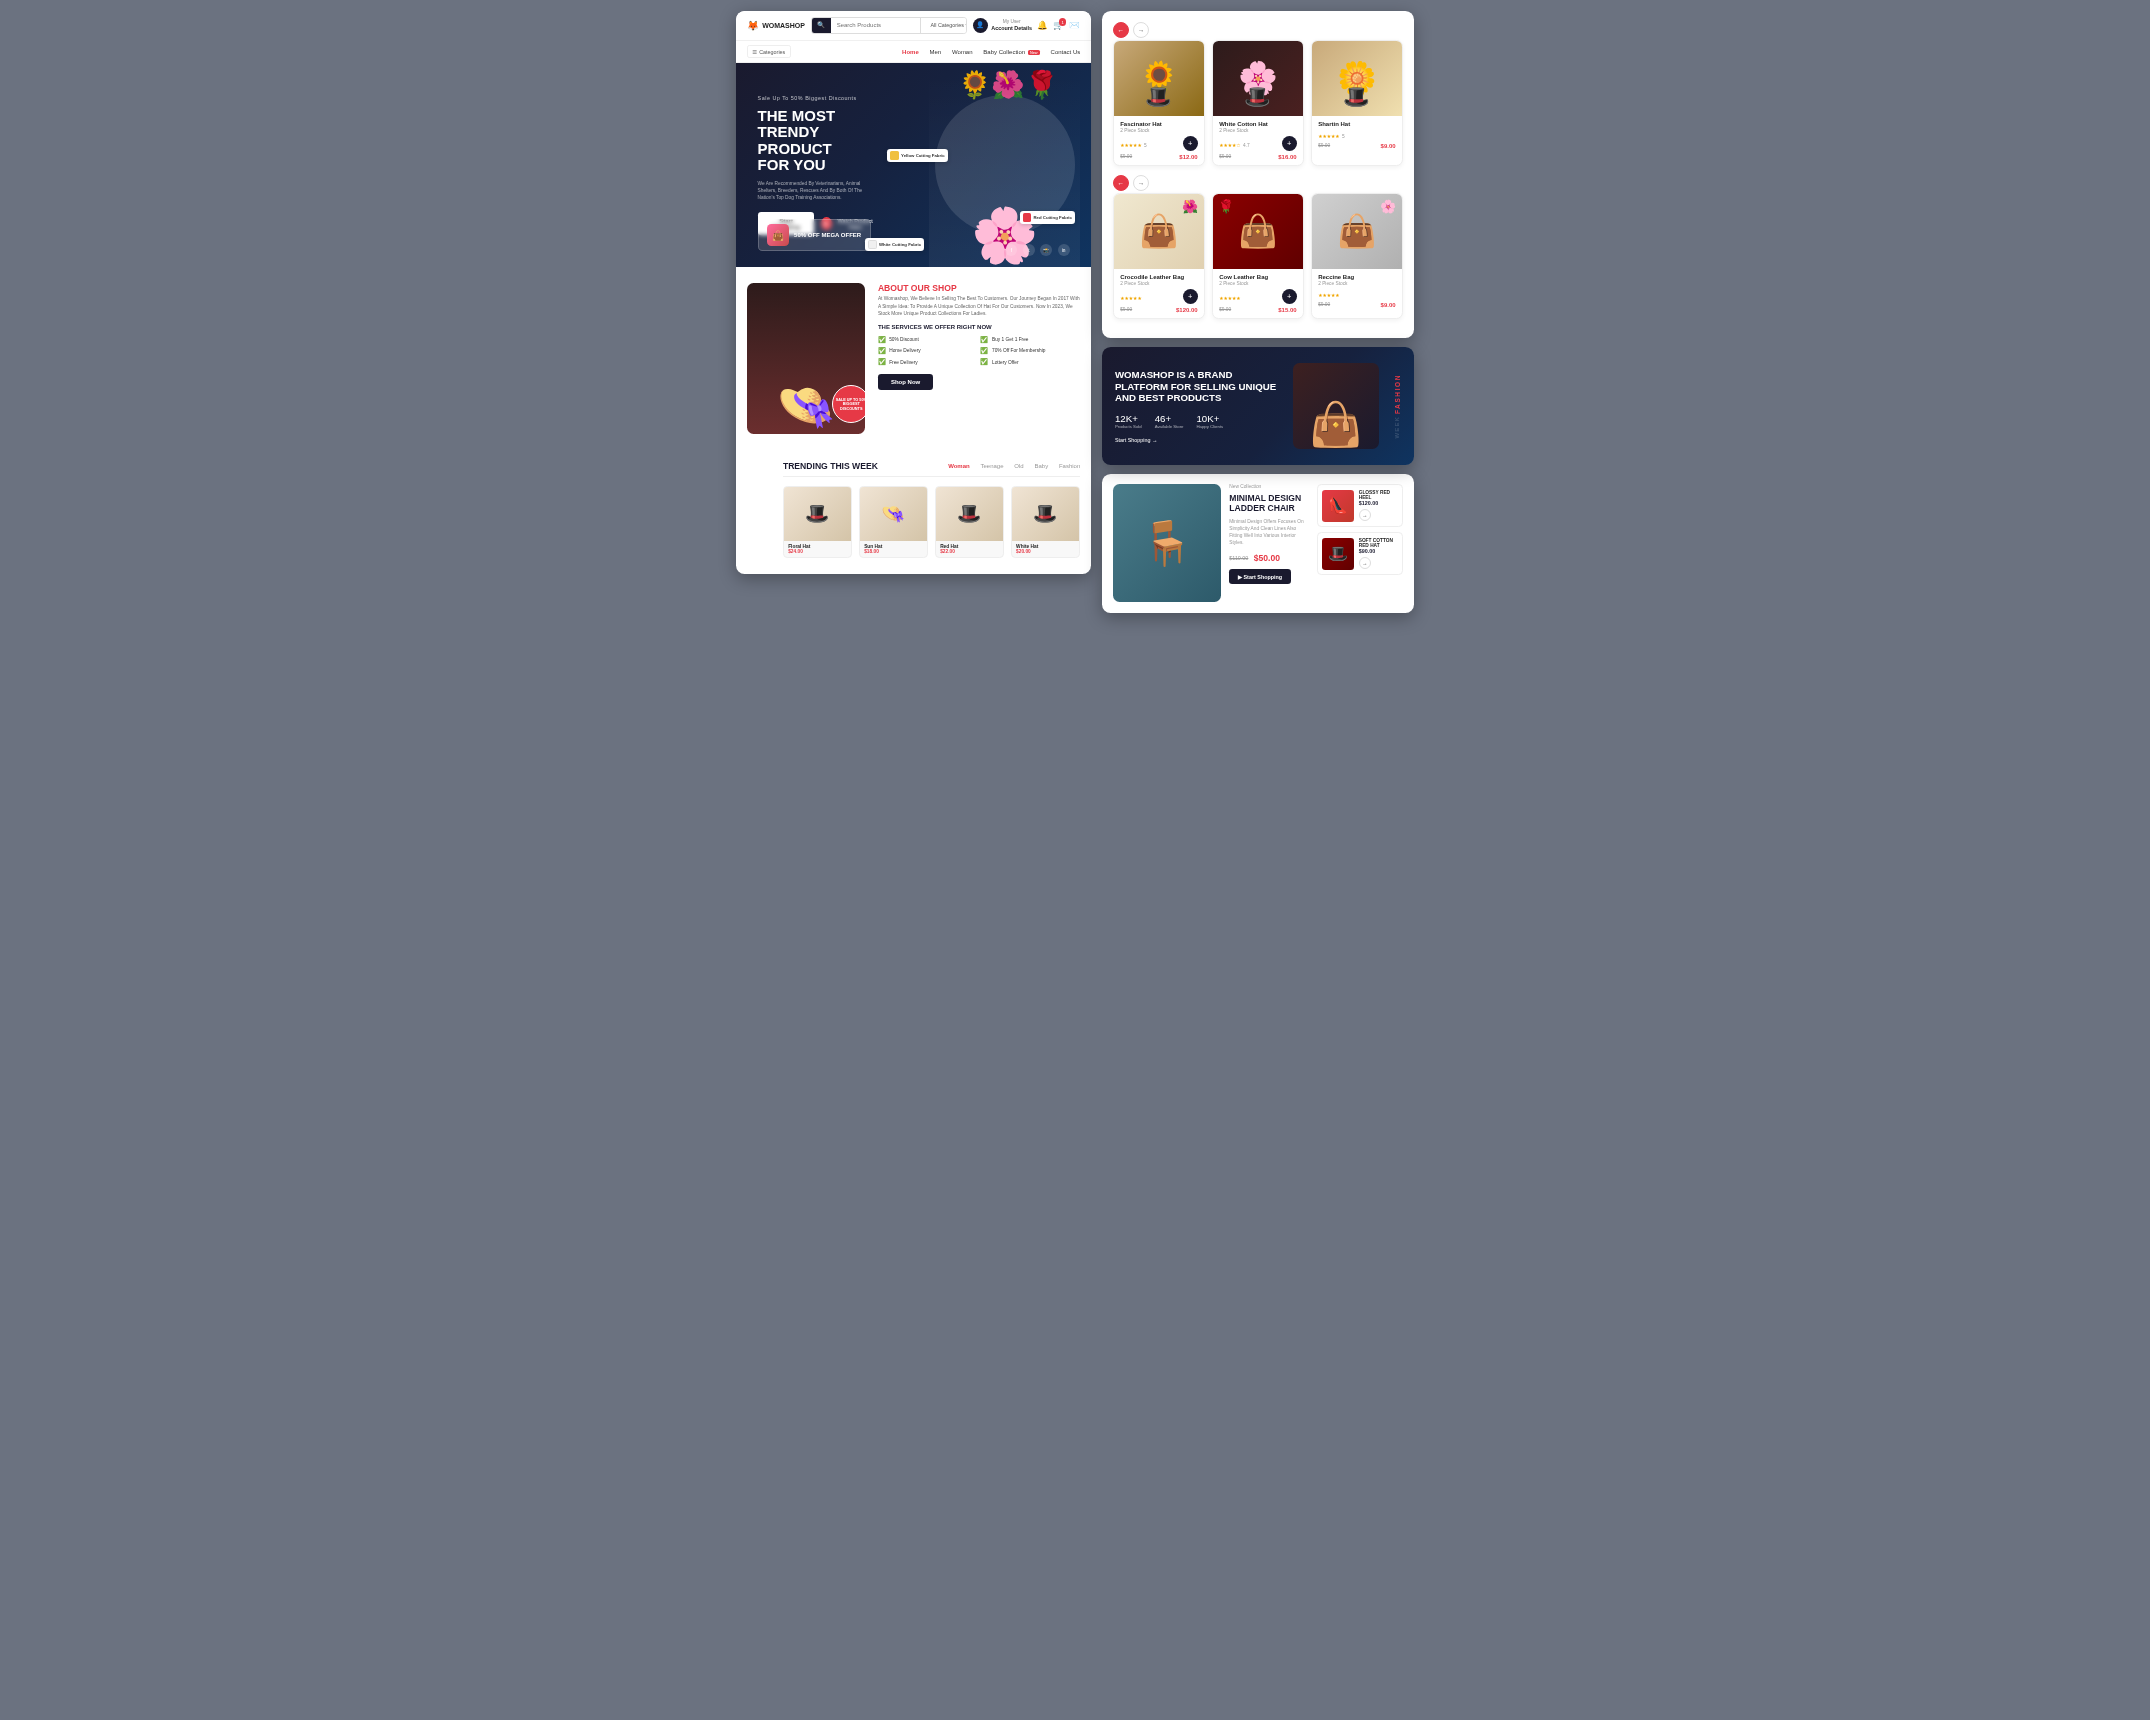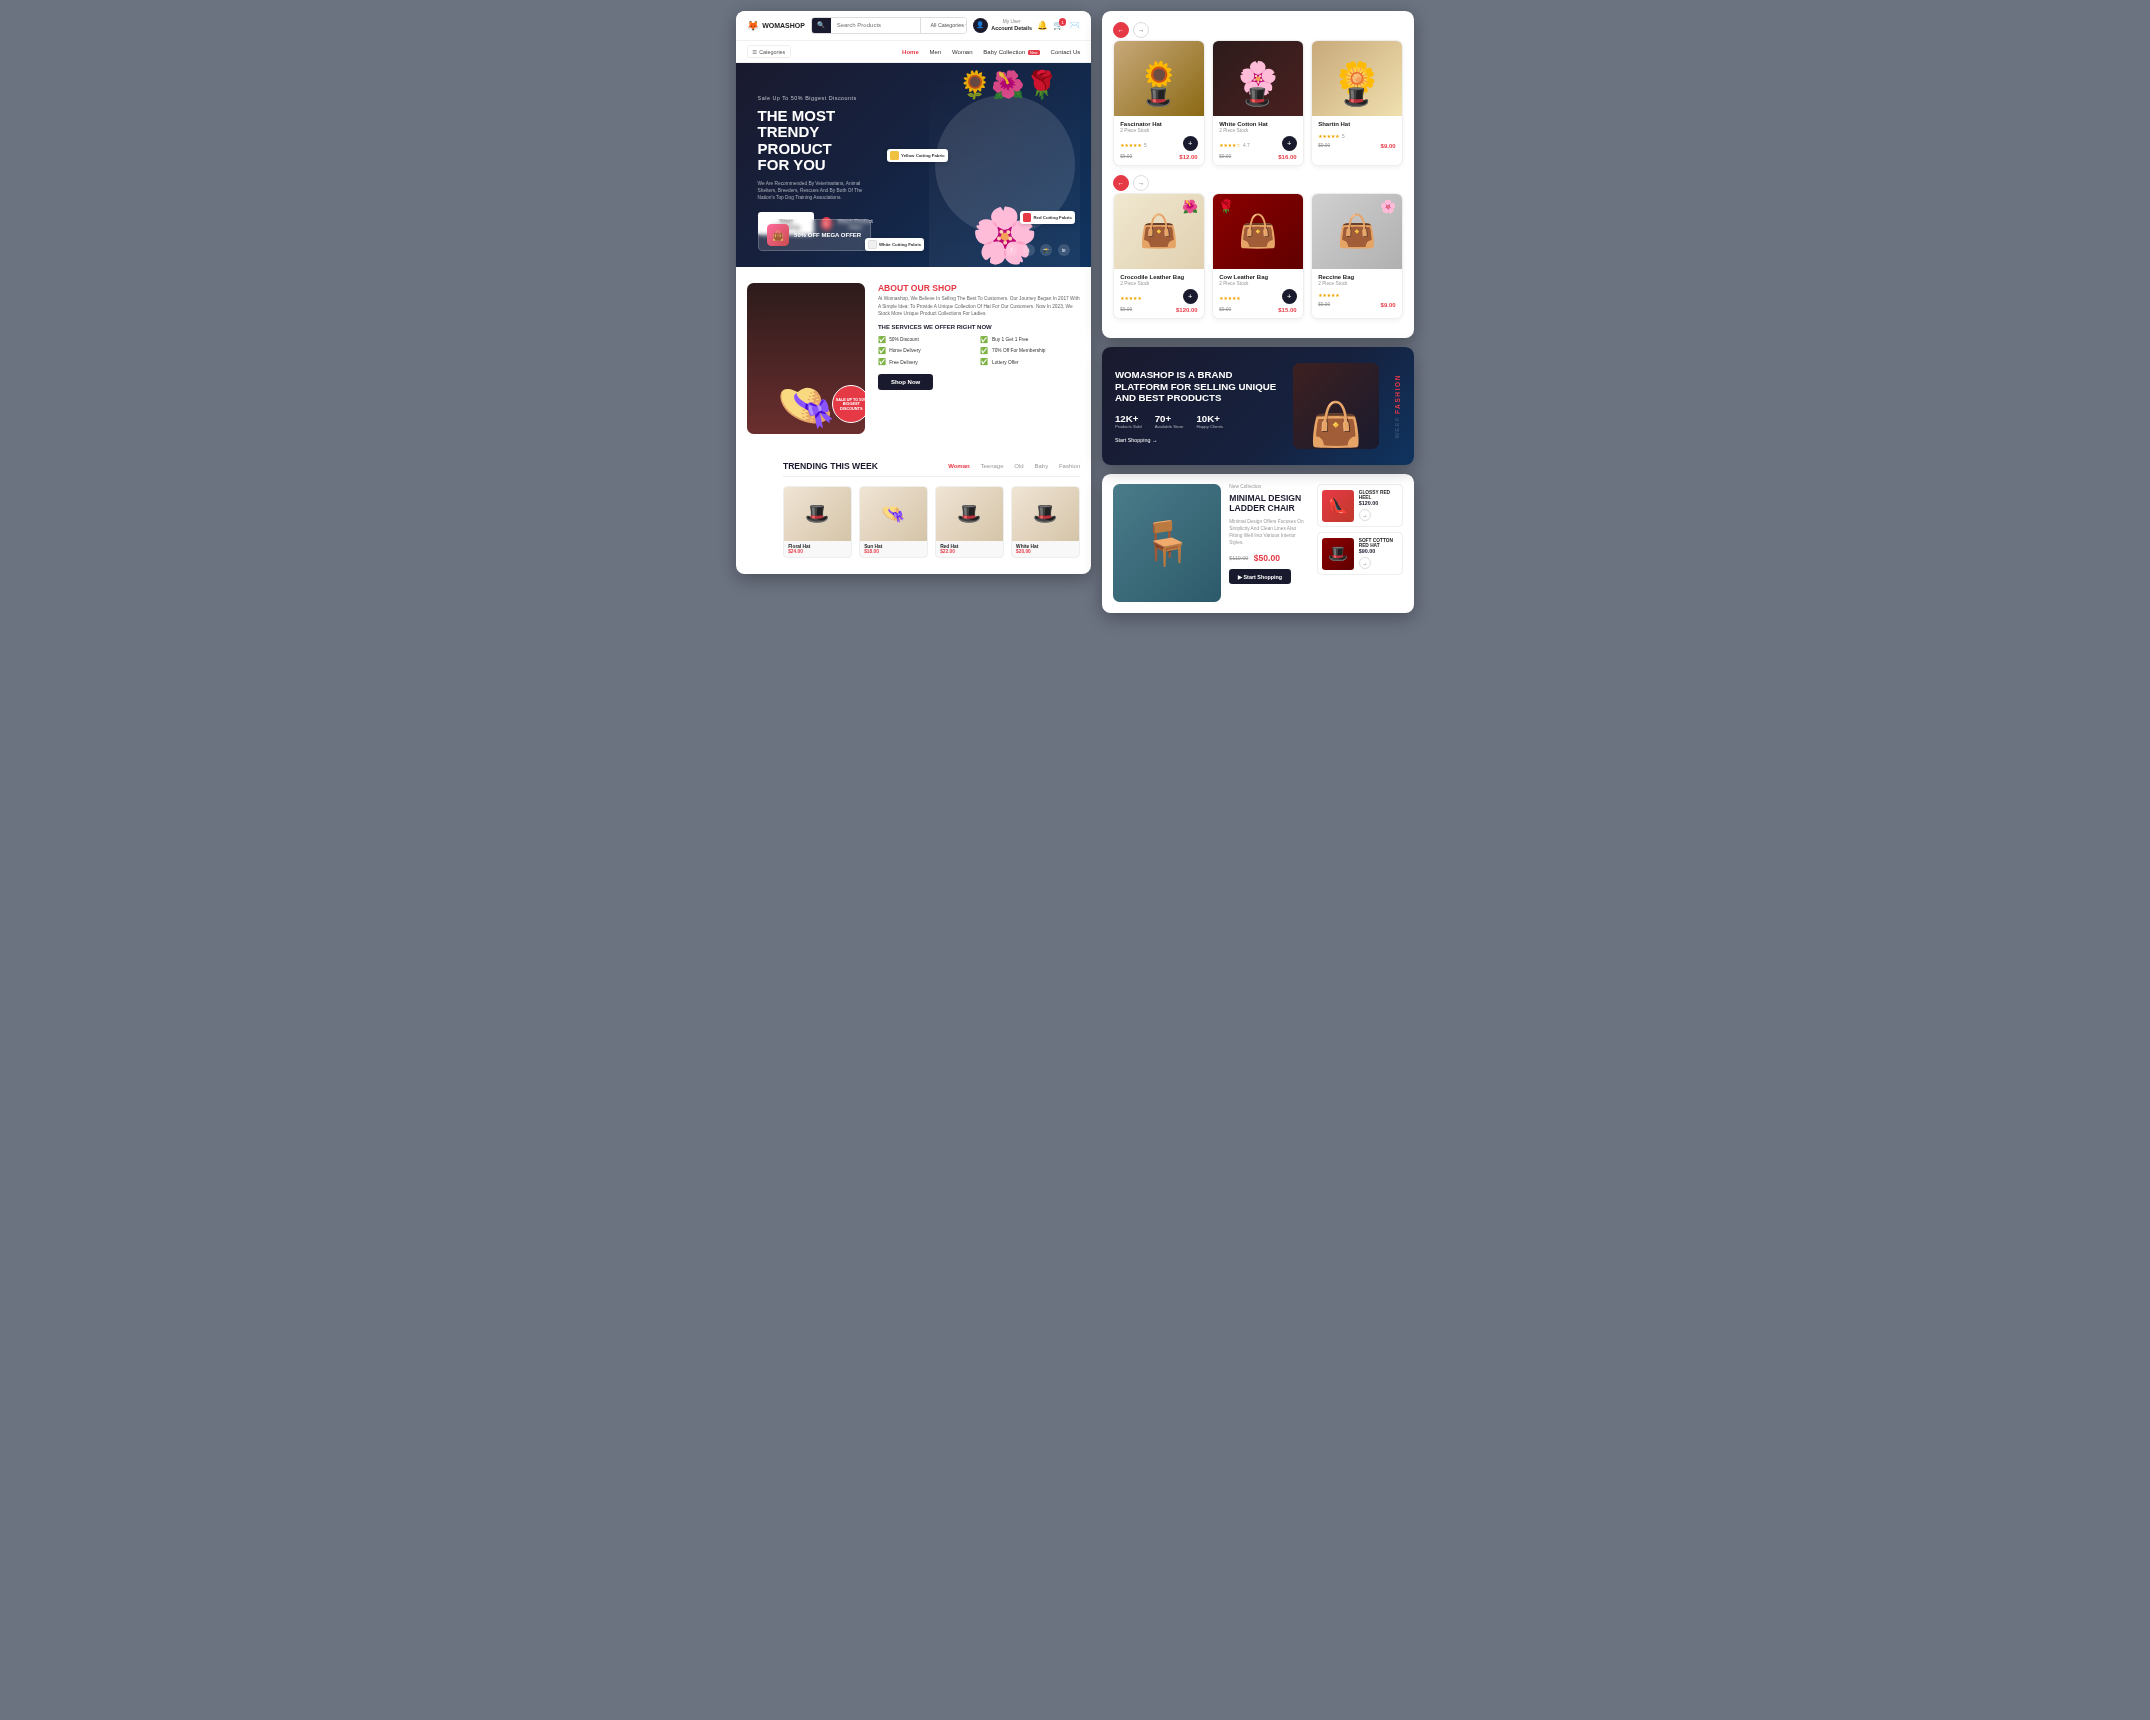--- a/index.html
+++ b/index.html
@@ -658,21 +658,21 @@
     .brand-stats {
       display: flex;
       gap: 13px;
       margin-bottom: 8.6px;
     }
     .stat {
       color: #fff;
     }
     .stat-num {
       font-size: 9.7px;
-      font-weight: 700;
+      font-weight: 400;
     }
     .stat-label {
       font-size: 4.3px;
       color: rgba(255,255,255,0.6);
       display: block;
     }
     .brand-cta {
       color: #fff;
       font-size: 5.4px;
       cursor: pointer;
@@ -1174,21 +1174,21 @@
 
   <div class="brand-section">
     <div class="brand-content">
       <h2 class="brand-title">WOMASHOP IS A BRAND PLATFORM FOR SELLING UNIQUE AND BEST PRODUCTS</h2>
       <div class="brand-stats">
         <div class="stat">
           <span class="stat-num">12K+</span>
           <span class="stat-label">Products Sold</span>
         </div>
         <div class="stat">
-          <span class="stat-num">70+</span>
+          <span class="stat-num">46+</span>
           <span class="stat-label">Available Store</span>
         </div>
         <div class="stat">
           <span class="stat-num">10K+</span>
           <span class="stat-label">Happy Clients</span>
         </div>
       </div>
       <div class="brand-cta">Start Shopping →</div>
     </div>
     <div class="brand-image">

